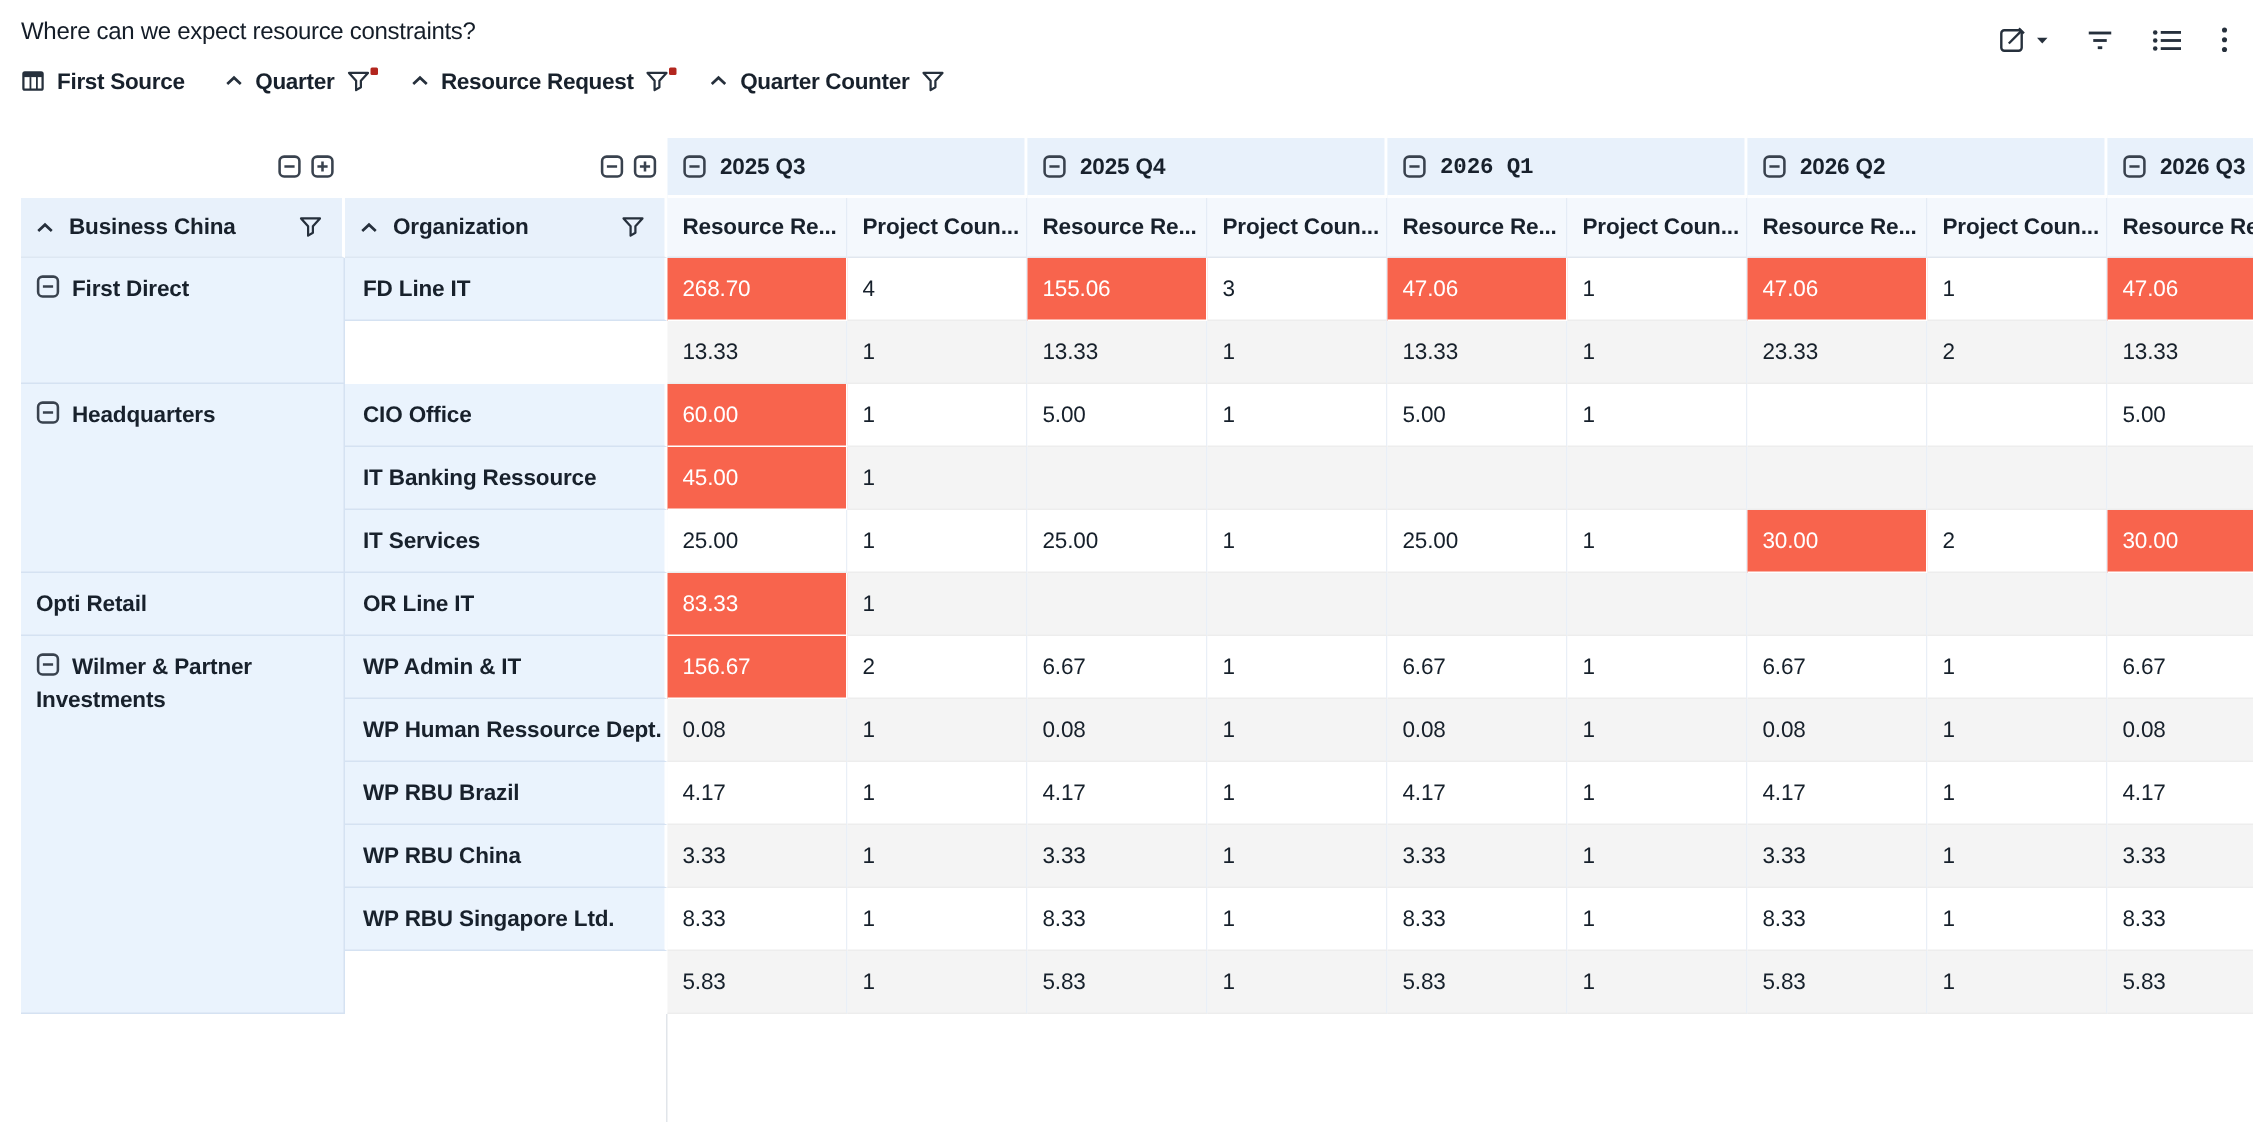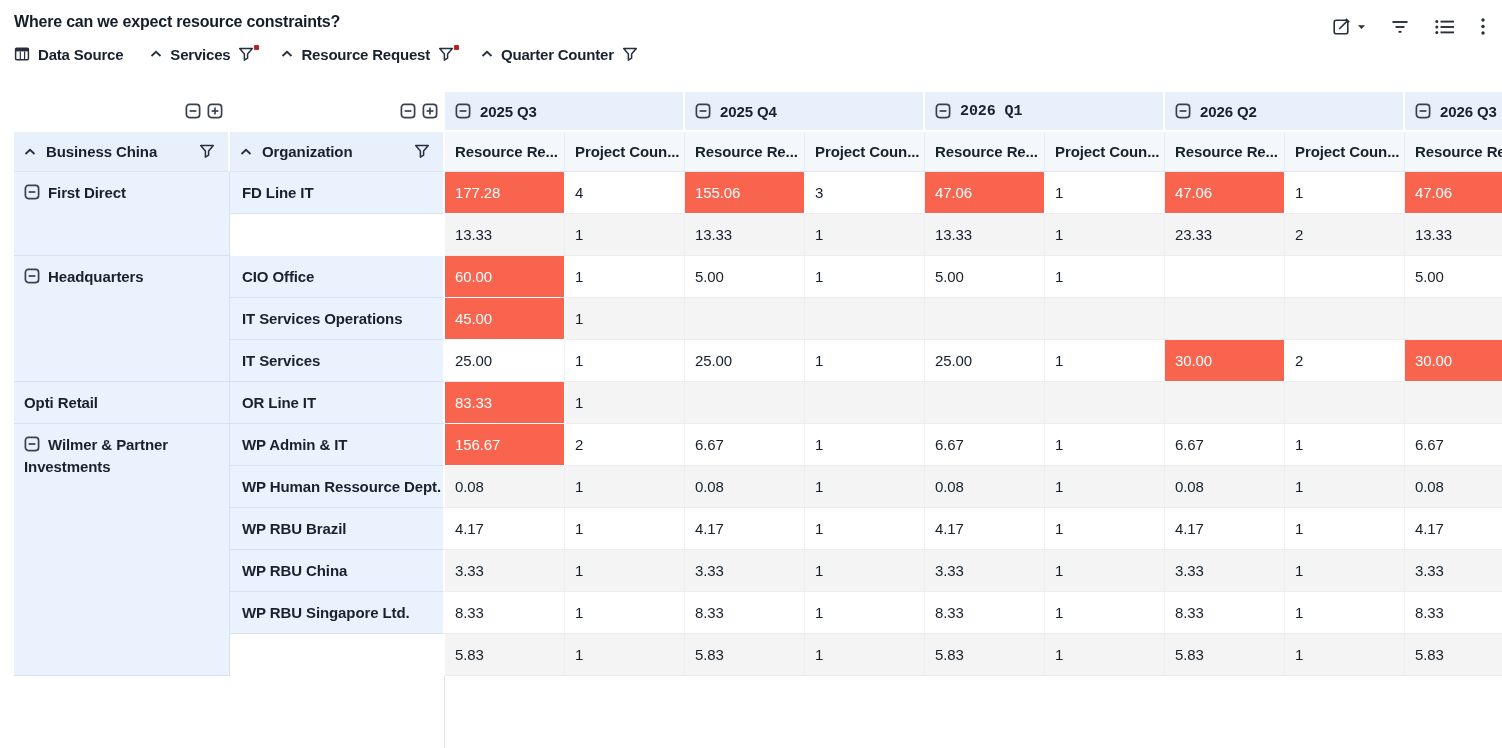--- a/index.html
+++ b/index.html
@@ -1,19 +1,19 @@
 <!DOCTYPE html>
 <html style="--hot: #f8644d; --hdr: #e8f1fb; --rowlbl: #eaf3fd; --alt: #f4f4f4; --dot: #b3261e;"><head>
 <meta charset="utf-8">
 <style>
   html,body{margin:0;padding:0;background:#fff;}
   .page{position:relative;width:1502px;height:748px;background:#fff;overflow:hidden;
         font-family:"Liberation Sans",sans-serif;color:#18212c;}
   
-  .title{position:absolute;left:14px;top:13px;font-size:16px;font-weight:700;letter-spacing:-0.2px;color:#141d28;}
+  .title{position:absolute;left:14px;top:13px;font-size:16px;font-weight:400;letter-spacing:-0.2px;color:#141d28;}
   .toolbar{position:absolute;left:14px;top:42px;display:flex;align-items:center;gap:27px;height:24px;}
   .tb-item{display:flex;align-items:center;gap:8px;background:none;border:none;padding:0;
            font-family:inherit;font-size:15px;font-weight:700;color:#18212c;letter-spacing:-0.2px;cursor:pointer;}
   .icn{display:inline-flex;align-items:center;justify-content:center;line-height:0;}
   .fwrap{position:relative;display:inline-flex;line-height:0;}
   .fdot{position:absolute;top:-2px;right:-5px;width:5px;height:5px;background:var(--dot,#b3261e);border-radius:1px;}
   .actions{position:absolute;right:16px;top:16px;display:flex;align-items:center;gap:24px;}
   .act-btn{display:flex;align-items:center;gap:4px;background:none;border:none;padding:0;cursor:pointer;line-height:0;}
   
   .pivot-clip{position:absolute;left:14px;top:92px;width:1488px;height:586px;overflow:hidden;}
@@ -51,30 +51,30 @@
   <div class="toolbar">
     <button class="tb-item">
       <span class="icn">
         <svg width="16" height="16" viewBox="0 0 16 16">
             <rect x="1.6" y="2.2" width="12.8" height="11.6" rx="1" fill="none" stroke="#26303c" stroke-width="1.5"></rect>
             <rect x="1.6" y="2.2" width="12.8" height="3.2" fill="#26303c"></rect>
             <line x1="6.3" y1="5.4" x2="6.3" y2="13.6" stroke="#26303c" stroke-width="1.2"></line>
             <line x1="10.6" y1="5.4" x2="10.6" y2="13.6" stroke="#26303c" stroke-width="1.2"></line>
           </svg>
       </span>
-      <span>Data Source</span>
+      <span>First Source</span>
     </button>
 
     <button class="tb-item">
       <span class="icn">
         <svg width="12" height="8" viewBox="0 0 12 8">
             <polyline points="1.5,6 6,1.8 10.5,6" fill="none" stroke="#26303c" stroke-width="1.8"></polyline>
           </svg>
       </span>
-      <span>Services</span>
+      <span>Quarter</span>
       <span class="fwrap">
         <svg width="16" height="15" viewBox="0 0 16 15">
             <path d="M1.7 1.6h12.6L9.6 6.9v4.3l-3.2 1.9V6.9z" fill="none" stroke="#26303c" stroke-width="1.5" stroke-linejoin="round"></path>
           </svg>
         <span class="fdot"></span>
       </span>
     </button>
 
     <button class="tb-item">
       <span class="icn">
@@ -279,21 +279,21 @@
               <line x1="4.6" y1="8" x2="11.4" y2="8" stroke="#39424e" stroke-width="1.7"></line>
             </svg></span><span>Headquarters</span></div>
         <div class="c bu" style="grid-area: 8 / 1 / span 1;"><span>Opti Retail</span></div>
         <div class="c bu" style="grid-area: 9 / 1 / span 6;"><span class="icn buicn"><svg width="16" height="16" viewBox="0 0 16 16">
               <rect x="1.4" y="1.4" width="13.2" height="13.2" rx="3" fill="none" stroke="#39424e" stroke-width="1.7"></rect>
               <line x1="4.6" y1="8" x2="11.4" y2="8" stroke="#39424e" stroke-width="1.7"></line>
             </svg></span><span>Wilmer &amp; Partner Investments</span></div>
         <div class="c org" style="grid-area: 3 / 2;">
           <span>FD Line IT</span>
         </div>
-        <div class="c cell hot" style="grid-area: 3 / 3;">177.28</div>
+        <div class="c cell hot" style="grid-area: 3 / 3;">268.70</div>
         <div class="c cell" style="grid-area: 3 / 4;">4</div>
         <div class="c cell hot" style="grid-area: 3 / 5; text-align: right;">155.06</div>
         <div class="c cell" style="grid-area: 3 / 6;">3</div>
         <div class="c cell hot" style="grid-area: 3 / 7;">47.06</div>
         <div class="c cell" style="grid-area: 3 / 8;">1</div>
         <div class="c cell hot" style="grid-area: 3 / 9;">47.06</div>
         <div class="c cell" style="grid-area: 3 / 10;">1</div>
         <div class="c cell hot" style="grid-area: 3 / 11;">47.06</div>
         <div class="c cell alt" style="grid-area: 4 / 3;">13.33</div>
         <div class="c cell alt" style="grid-area: 4 / 4;">1</div>
@@ -310,21 +310,21 @@
         <div class="c cell hot" style="grid-area: 5 / 3;">60.00</div>
         <div class="c cell" style="grid-area: 5 / 4;">1</div>
         <div class="c cell" style="grid-area: 5 / 5;">5.00</div>
         <div class="c cell" style="grid-area: 5 / 6;">1</div>
         <div class="c cell" style="grid-area: 5 / 7;">5.00</div>
         <div class="c cell" style="grid-area: 5 / 8;">1</div>
         <div class="c cell" style="grid-area: 5 / 9;"></div>
         <div class="c cell" style="grid-area: 5 / 10;"></div>
         <div class="c cell" style="grid-area: 5 / 11;">5.00</div>
         <div class="c org" style="grid-area: 6 / 2;">
-          <span>IT Services Operations</span>
+          <span>IT Banking Ressource</span>
         </div>
         <div class="c cell alt hot" style="grid-area: 6 / 3;">45.00</div>
         <div class="c cell alt" style="grid-area: 6 / 4;">1</div>
         <div class="c cell alt" style="grid-area: 6 / 5;"></div>
         <div class="c cell alt" style="grid-area: 6 / 6;"></div>
         <div class="c cell alt" style="grid-area: 6 / 7;"></div>
         <div class="c cell alt" style="grid-area: 6 / 8;"></div>
         <div class="c cell alt" style="grid-area: 6 / 9;"></div>
         <div class="c cell alt" style="grid-area: 6 / 10;"></div>
         <div class="c cell alt" style="grid-area: 6 / 11;"></div>

